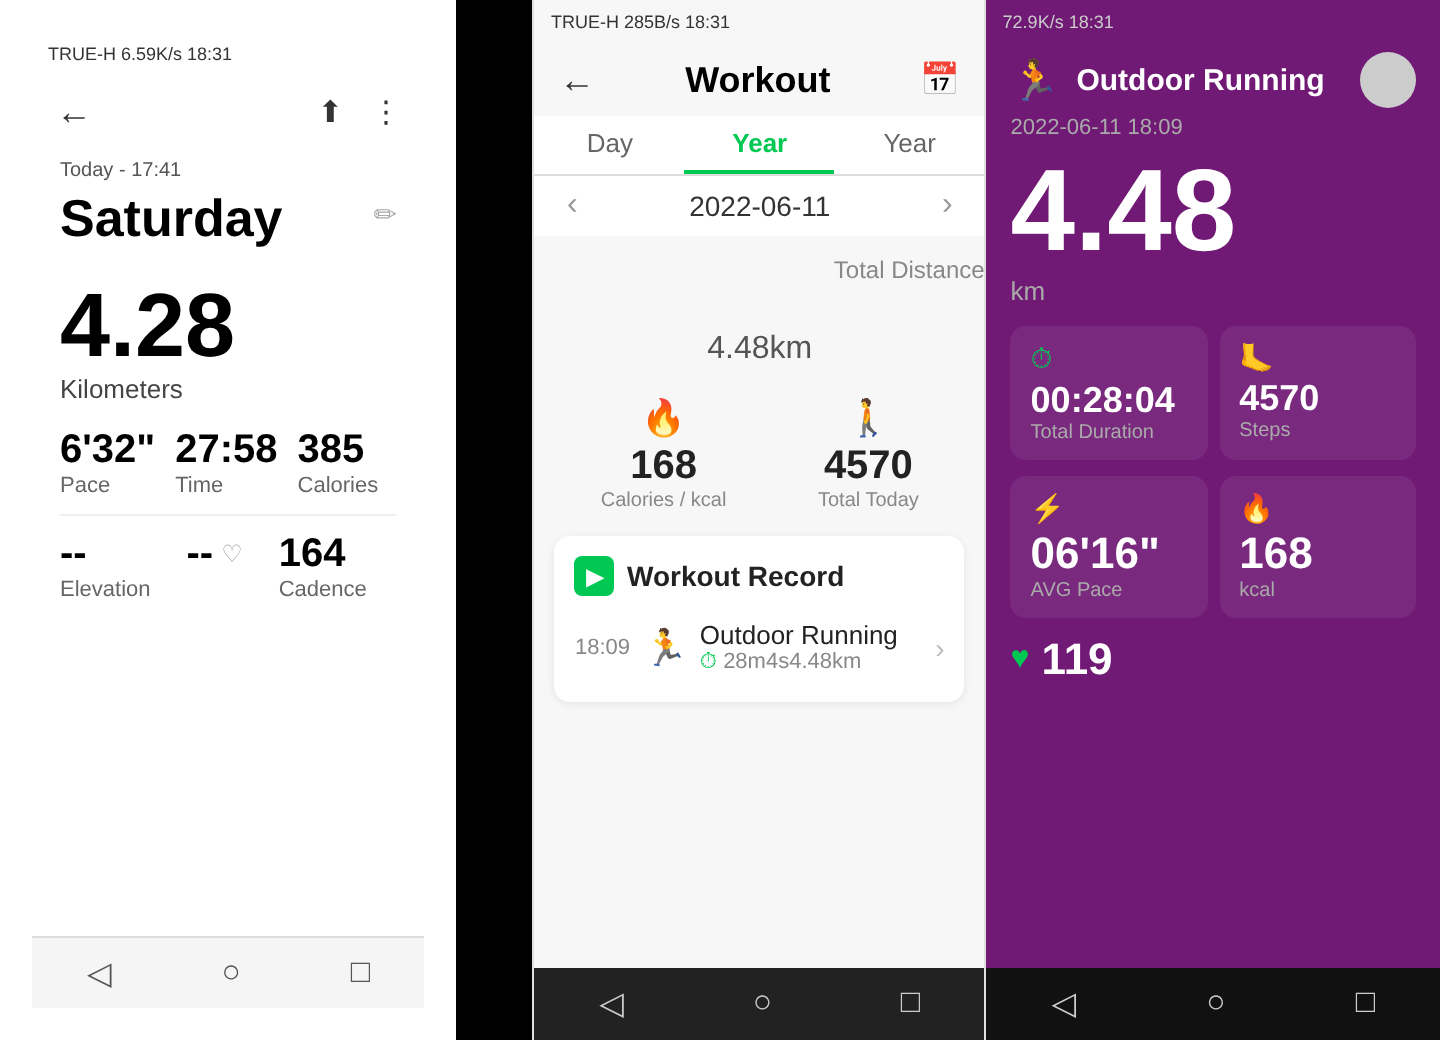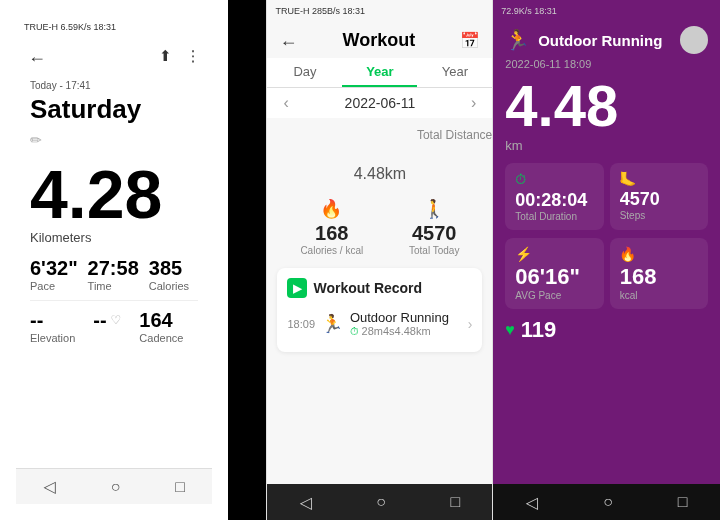--- a/index.html
+++ b/index.html
@@ -50,21 +50,21 @@
       margin-bottom: 4px;
     }
     .p1-title {
       font-size: 26px;
       font-weight: 900;
       line-height: 1.1;
       color: #000;
       margin-bottom: 4px;
     }
     .p1-distance {
-      font-size: 68px;
+      font-size: 45px;
       font-weight: 900;
       color: #000;
       line-height: 1;
       margin: 12px 0 2px 0;
     }
     .p1-unit {
       font-size: 13px;
       color: #444;
       margin-bottom: 12px;
     }
@@ -442,21 +442,21 @@
   </div>
   <div class="panel1-toolbar">
     <span style="font-size:18px;color:#333;cursor:pointer;">←</span>
     <div style="display:flex;gap:14px;">
       <span style="font-size:15px;color:#333;cursor:pointer;">⬆</span>
       <span style="font-size:15px;color:#333;cursor:pointer;">⋮</span>
     </div>
   </div>
   <div class="panel1-content">
     <div class="p1-today">Today - 17:41</div>
-    <div style="display:flex;align-items:flex-start;justify-content:space-between;flex-direction:column;">
+    <div style="display:flex;align-items:flex-start;justify-content:space-between;">
       <div>
         <div class="p1-title">Saturday</div>
       </div>
       <span style="font-size:14px;color:#aaa;margin-top:4px;cursor:pointer;">✏</span>
     </div>
     <div class="p1-distance">4.28</div>
     <div class="p1-unit">Kilometers</div>
     <div class="p1-stats-row">
       <div>
         <div class="p1-stat-val">6'32"</div>

